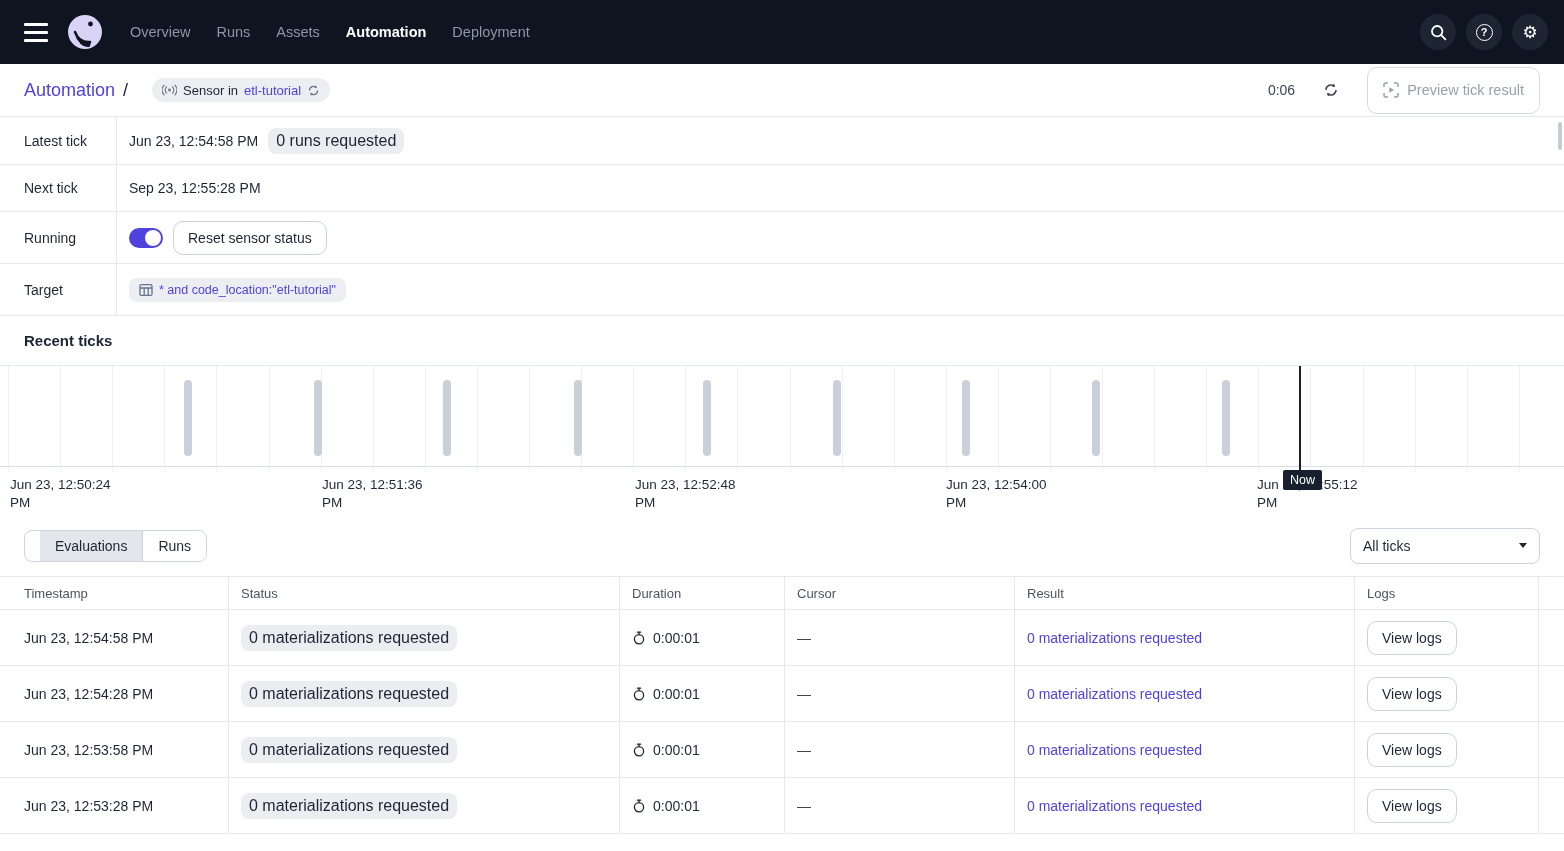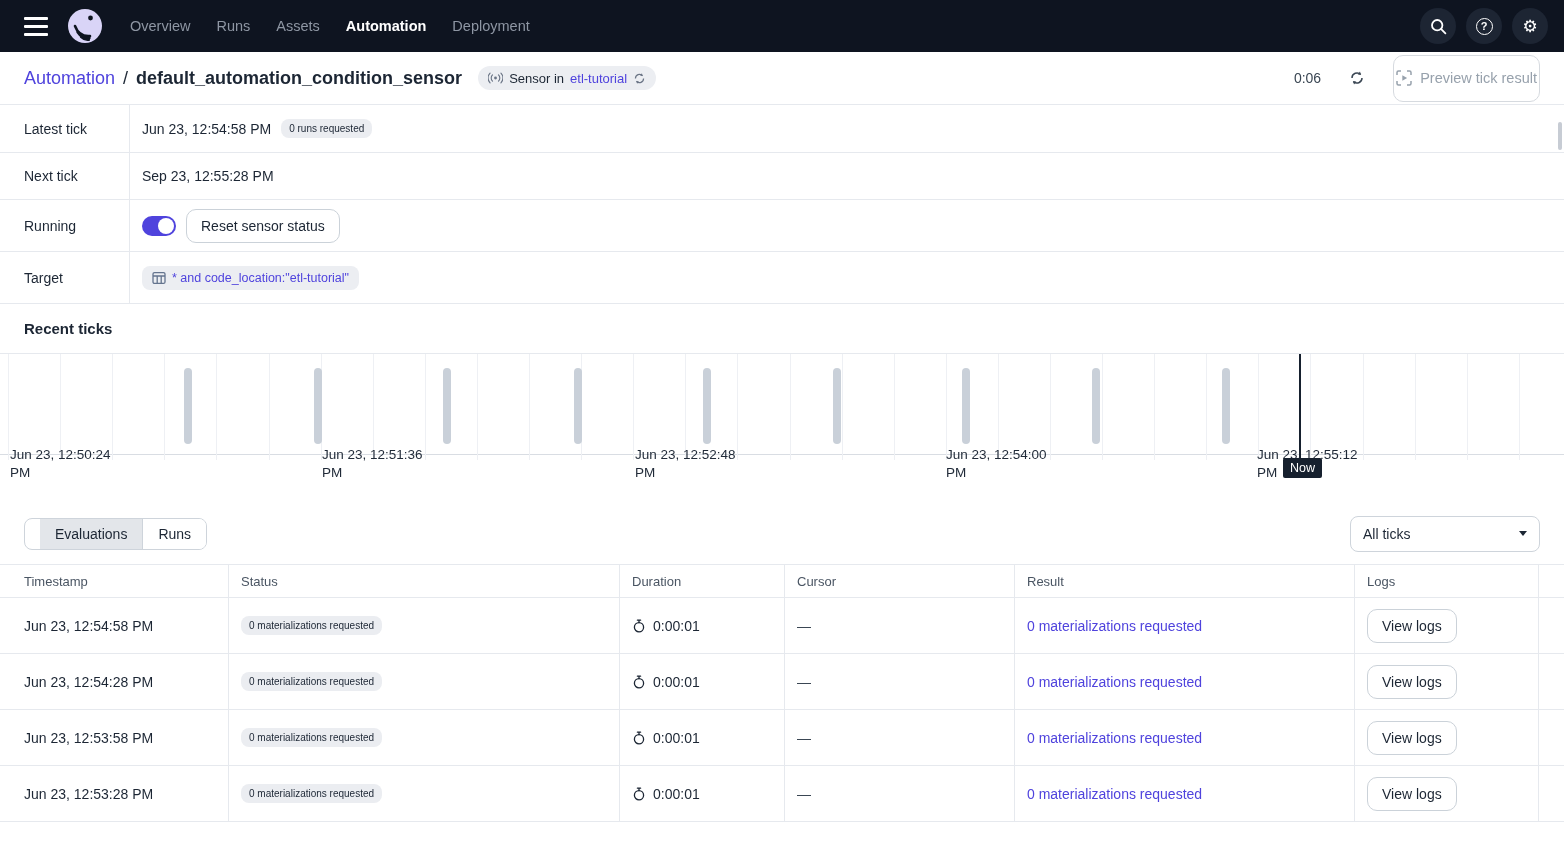--- a/index.html
+++ b/index.html
@@ -1,20 +1,20 @@
 <!DOCTYPE html>
 <html><head>
 <meta charset="utf-8">
 <style>
   * { margin:0; padding:0; box-sizing:border-box; }
   html,body { width:1564px; height:851px; overflow:hidden; background:#fff;
     font-family:"Liberation Sans", sans-serif; color:#1C2634; }
 
   
-  .topnav { height:52px; background:#0E1420; display:flex; align-items:center; padding:15px 16px; }
+  .topnav { height:64px; background:#0E1420; display:flex; align-items:center; padding:15px 16px; }
   .hamburger { width:28px; height:28px; display:flex; flex-direction:column; justify-content:center; gap:5px; margin:0 14px 0 8px; cursor:pointer; }
   .hamburger span { display:block; height:3px; width:24px; background:#fff; border-radius:1px; }
   .logo { width:38px; height:38px; margin-right:26px; }
   .nav-links { display:flex; align-items:center; gap:26px; }
   .nav-item { font-size:14.5px; color:#8E96A3; cursor:pointer; }
   .nav-item.active { color:#fff; font-weight:700; }
   .topnav .spacer { flex:1; }
   .nav-icon-btn { width:36px; height:36px; border-radius:50%; background:#1D2533; display:flex; align-items:center; justify-content:center; margin-left:10px; cursor:pointer; color:#fff; }
   .gear-glyph { font-size:17px; color:#fff; line-height:1; }
   .help-circle { width:17px; height:17px; border:1.6px solid #fff; border-radius:50%; display:flex; align-items:center; justify-content:center; font-size:11px; font-weight:700; color:#fff; }
@@ -23,42 +23,42 @@
   .page-header { height:53px; display:flex; align-items:center; padding:0 24px; border-bottom:1px solid #E6E9EE; }
   .crumb-root { color:#4F43DD; font-size:18px; cursor:pointer; }
   .crumb-sep { font-size:18px; margin:0 8px; color:#1C2634; }
   .crumb-title { font-size:18px; font-weight:700; color:#1C2634; }
   .sensor-badge { display:flex; align-items:center; gap:6px; background:#ECEEF2; border-radius:12px; height:24px; padding:0 10px; margin-left:16px; font-size:13px; color:#1C2634; }
   .sensor-badge .link { color:#4F43DD; cursor:pointer; }
   .hdr-right { margin-left:auto; display:flex; align-items:center; gap:28px; }
   .timer { font-size:14px; color:#3A4653; }
   .i-sync { width:16px; height:16px; color:#3A4653; cursor:pointer; }
   .sensor-badge .i-sync { width:13px; height:13px; color:#6A7485; }
-  .preview-btn { display:flex; align-items:center; gap:8px; border:1px solid #D6DADF; border-radius:10px; height:47px; padding:0 2px; color:#97A1AC; font-size:14.5px; background:#fff; cursor:default; }
+  .preview-btn { display:flex; align-items:center; gap:8px; border:1px solid #D6DADF; border-radius:10px; height:47px; padding:0 15px; color:#97A1AC; font-size:14.5px; background:#fff; cursor:default; }
   .preview-btn svg { width:16px; height:16px; }
 
   
   .detail-row { display:flex; border-bottom:1px solid #E6E9EE; }
-  .detail-label { width:130px; flex:none; padding-left:24px; display:flex; align-items:center; font-size:14px; color:#1C2634; border-right:1px solid #E6E9EE; }
+  .detail-label { width:117px; flex:none; padding-left:24px; display:flex; align-items:center; font-size:14px; color:#1C2634; border-right:1px solid #E6E9EE; }
   .detail-value { flex:1; display:flex; align-items:center; gap:10px; padding-left:12px; font-size:14px; }
-  .pill { background:#EBEDF1; border-radius:8px; padding:4px 8px; font-size:10px; color:#1C2634; }
+  .pill { background:#EBEDF1; border-radius:8px; padding:4px 8px; font-size:16px; color:#1C2634; }
   .target-pill { display:flex; align-items:center; gap:6px; background:#ECEEF2; border-radius:8px; padding:5px 10px; cursor:pointer; }
   .target-pill svg { width:14px; height:14px; color:#64748E; }
   .target-pill .sel { color:#4F43DD; font-size:12.5px; }
   .toggle { width:34px; height:20px; border-radius:10px; background:#4F43DD; position:relative; cursor:pointer; flex:none; }
   .toggle .knob { position:absolute; top:2px; right:2px; width:16px; height:16px; border-radius:50%; background:#fff; }
   .btn { background:#fff; border:1px solid #CBD2D9; border-radius:10px; padding:8px 14px; font-size:14px; color:#1C2634; cursor:pointer; font-family:inherit; }
 
   
   .section-title { height:49px; display:flex; align-items:center; padding-left:24px; font-size:15px; font-weight:700; }
   .timeline { position:relative; height:150px; border-top:1px solid #E6E9EE; }
   .grid-v { position:absolute; top:0; width:1px; height:106px; background:#EEF0F4; }
   .axis-line { position:absolute; top:100px; left:0; right:0; height:1px; background:#D9DDE3; }
   .tick-bar { position:absolute; top:14px; width:8px; height:76px; border-radius:4px; }
-  .axis-label { position:absolute; top:92px; font-size:13.5px; color:#1F2937; line-height:18px; white-space:nowrap; z-index:1; }
+  .axis-label { position:absolute; top:110px; font-size:13.5px; color:#1F2937; line-height:18px; white-space:nowrap; z-index:1; }
   .now-line { position:absolute; top:0; width:2px; height:104px; background:#16202E; z-index:3; }
   .now-badge { position:absolute; top:104px; background:#16202E; color:#fff; font-size:12.5px; padding:3px 7px; border-radius:2px; z-index:3; }
 
   
   .toolbar { height:61px; display:flex; align-items:center; padding:0 24px; }
   .seg { display:inline-flex; border:1px solid #CED4DB; border-radius:8px; overflow:hidden; background:#fff;padding-left:15px; }
   .seg .seg-item { padding:7px 15px; font-size:14px; color:#1C2634; cursor:pointer; background:#fff; }
   .seg .seg-item.active { background:#E3E6EA; border-right:1px solid #CED4DB; }
   .toolbar .spacer { flex:1; }
   .dropdown { width:190px; height:36px; border:1px solid #CED4DB; border-radius:8px; display:flex; align-items:center; padding:0 12px; font-size:14px; cursor:pointer; background:#fff; }
@@ -114,21 +114,20 @@
     <div class="help-circle">?</div>
   </div>
   <div class="nav-icon-btn">
     <span class="gear-glyph">⚙</span>
   </div>
 </nav>
 
 <header class="page-header">
   <span class="crumb-root">Automation</span>
   <span class="crumb-sep">/</span>
-  <span class="crumb-title">default_automation_condition_sensor</span>
   <span class="sensor-badge">
     <svg width="15" height="12" viewBox="0 0 16 12">
       <circle cx="8" cy="6" r="1.5" fill="#6A7485"></circle>
       <path d="M4.8 2.7 a4.6 4.6 0 0 0 0 6.6 M2.2 0.8 a7.4 7.4 0 0 0 0 10.4 M11.2 2.7 a4.6 4.6 0 0 1 0 6.6 M13.8 0.8 a7.4 7.4 0 0 1 0 10.4" fill="none" stroke="#6A7485" stroke-width="1.2" stroke-linecap="round"></path>
     </svg>
     <span>Sensor in</span>
     <span class="link">etl-tutorial</span>
     <svg class="i-sync" viewBox="0 0 16 16">
       <path d="M13 8a5 5 0 0 1-8.7 3.4" fill="none" stroke="currentColor" stroke-width="1.5"></path>
       <path d="M3 8a5 5 0 0 1 8.7-3.4" fill="none" stroke="currentColor" stroke-width="1.5"></path>

